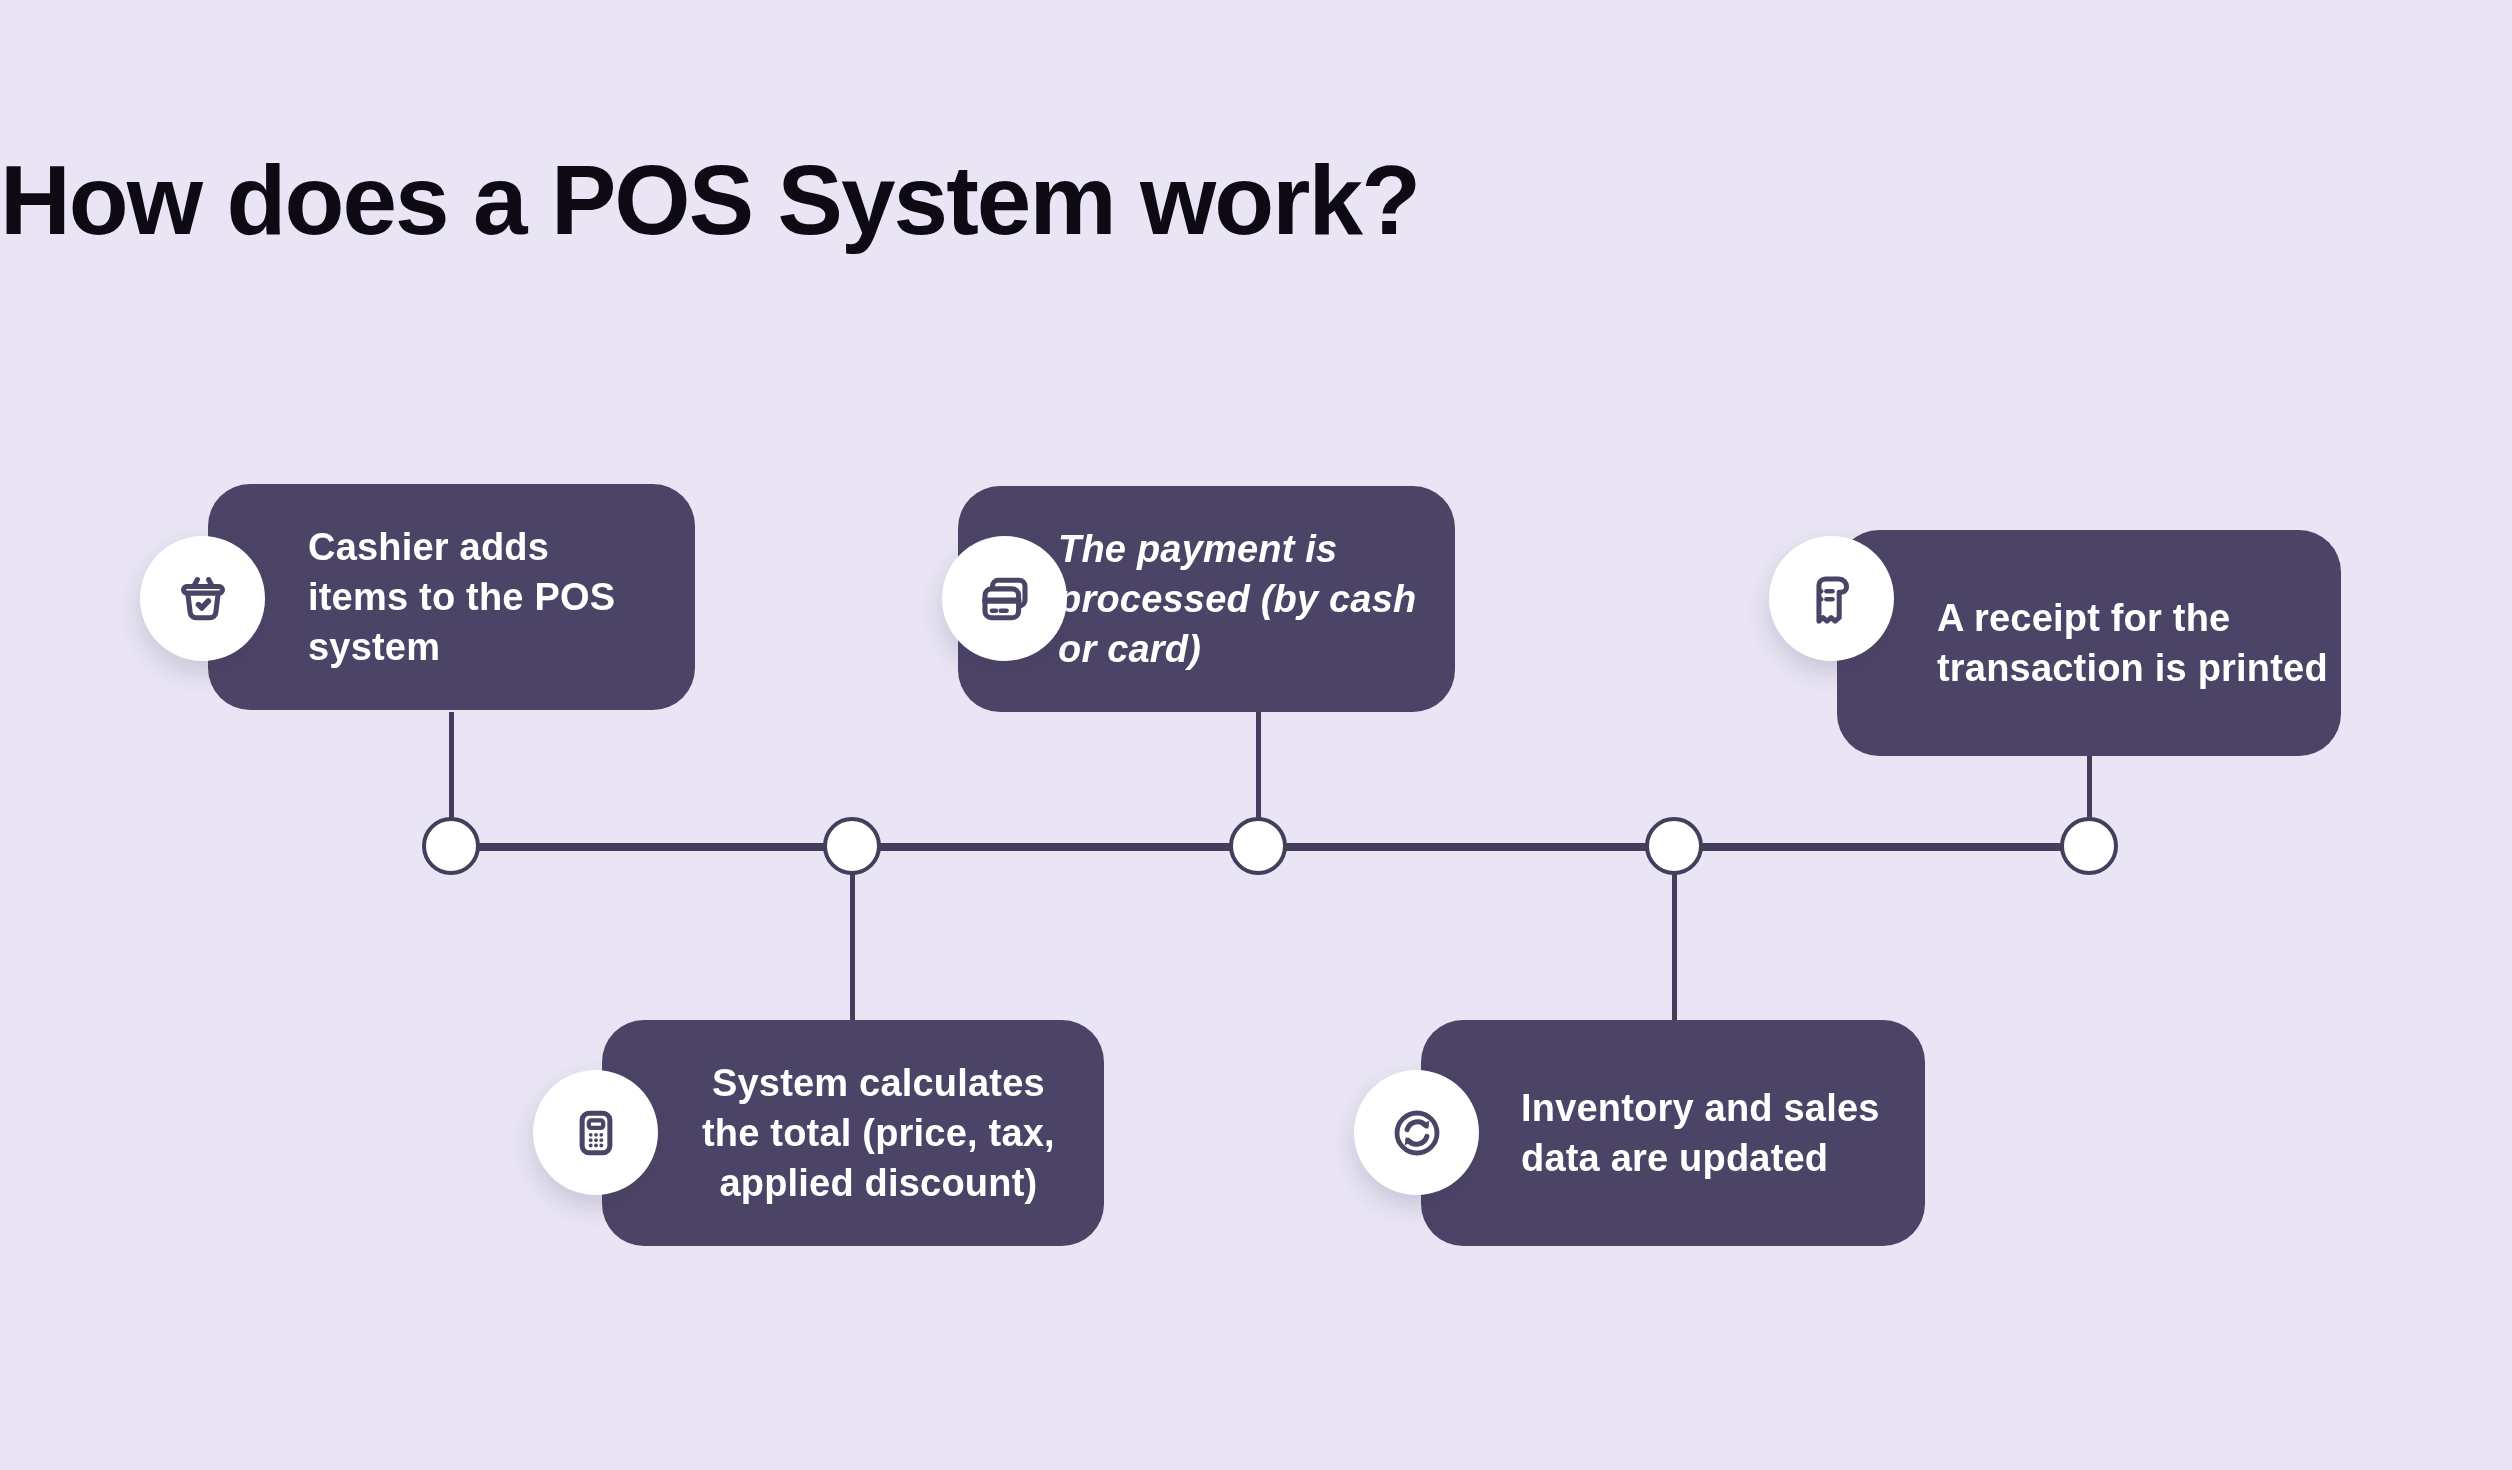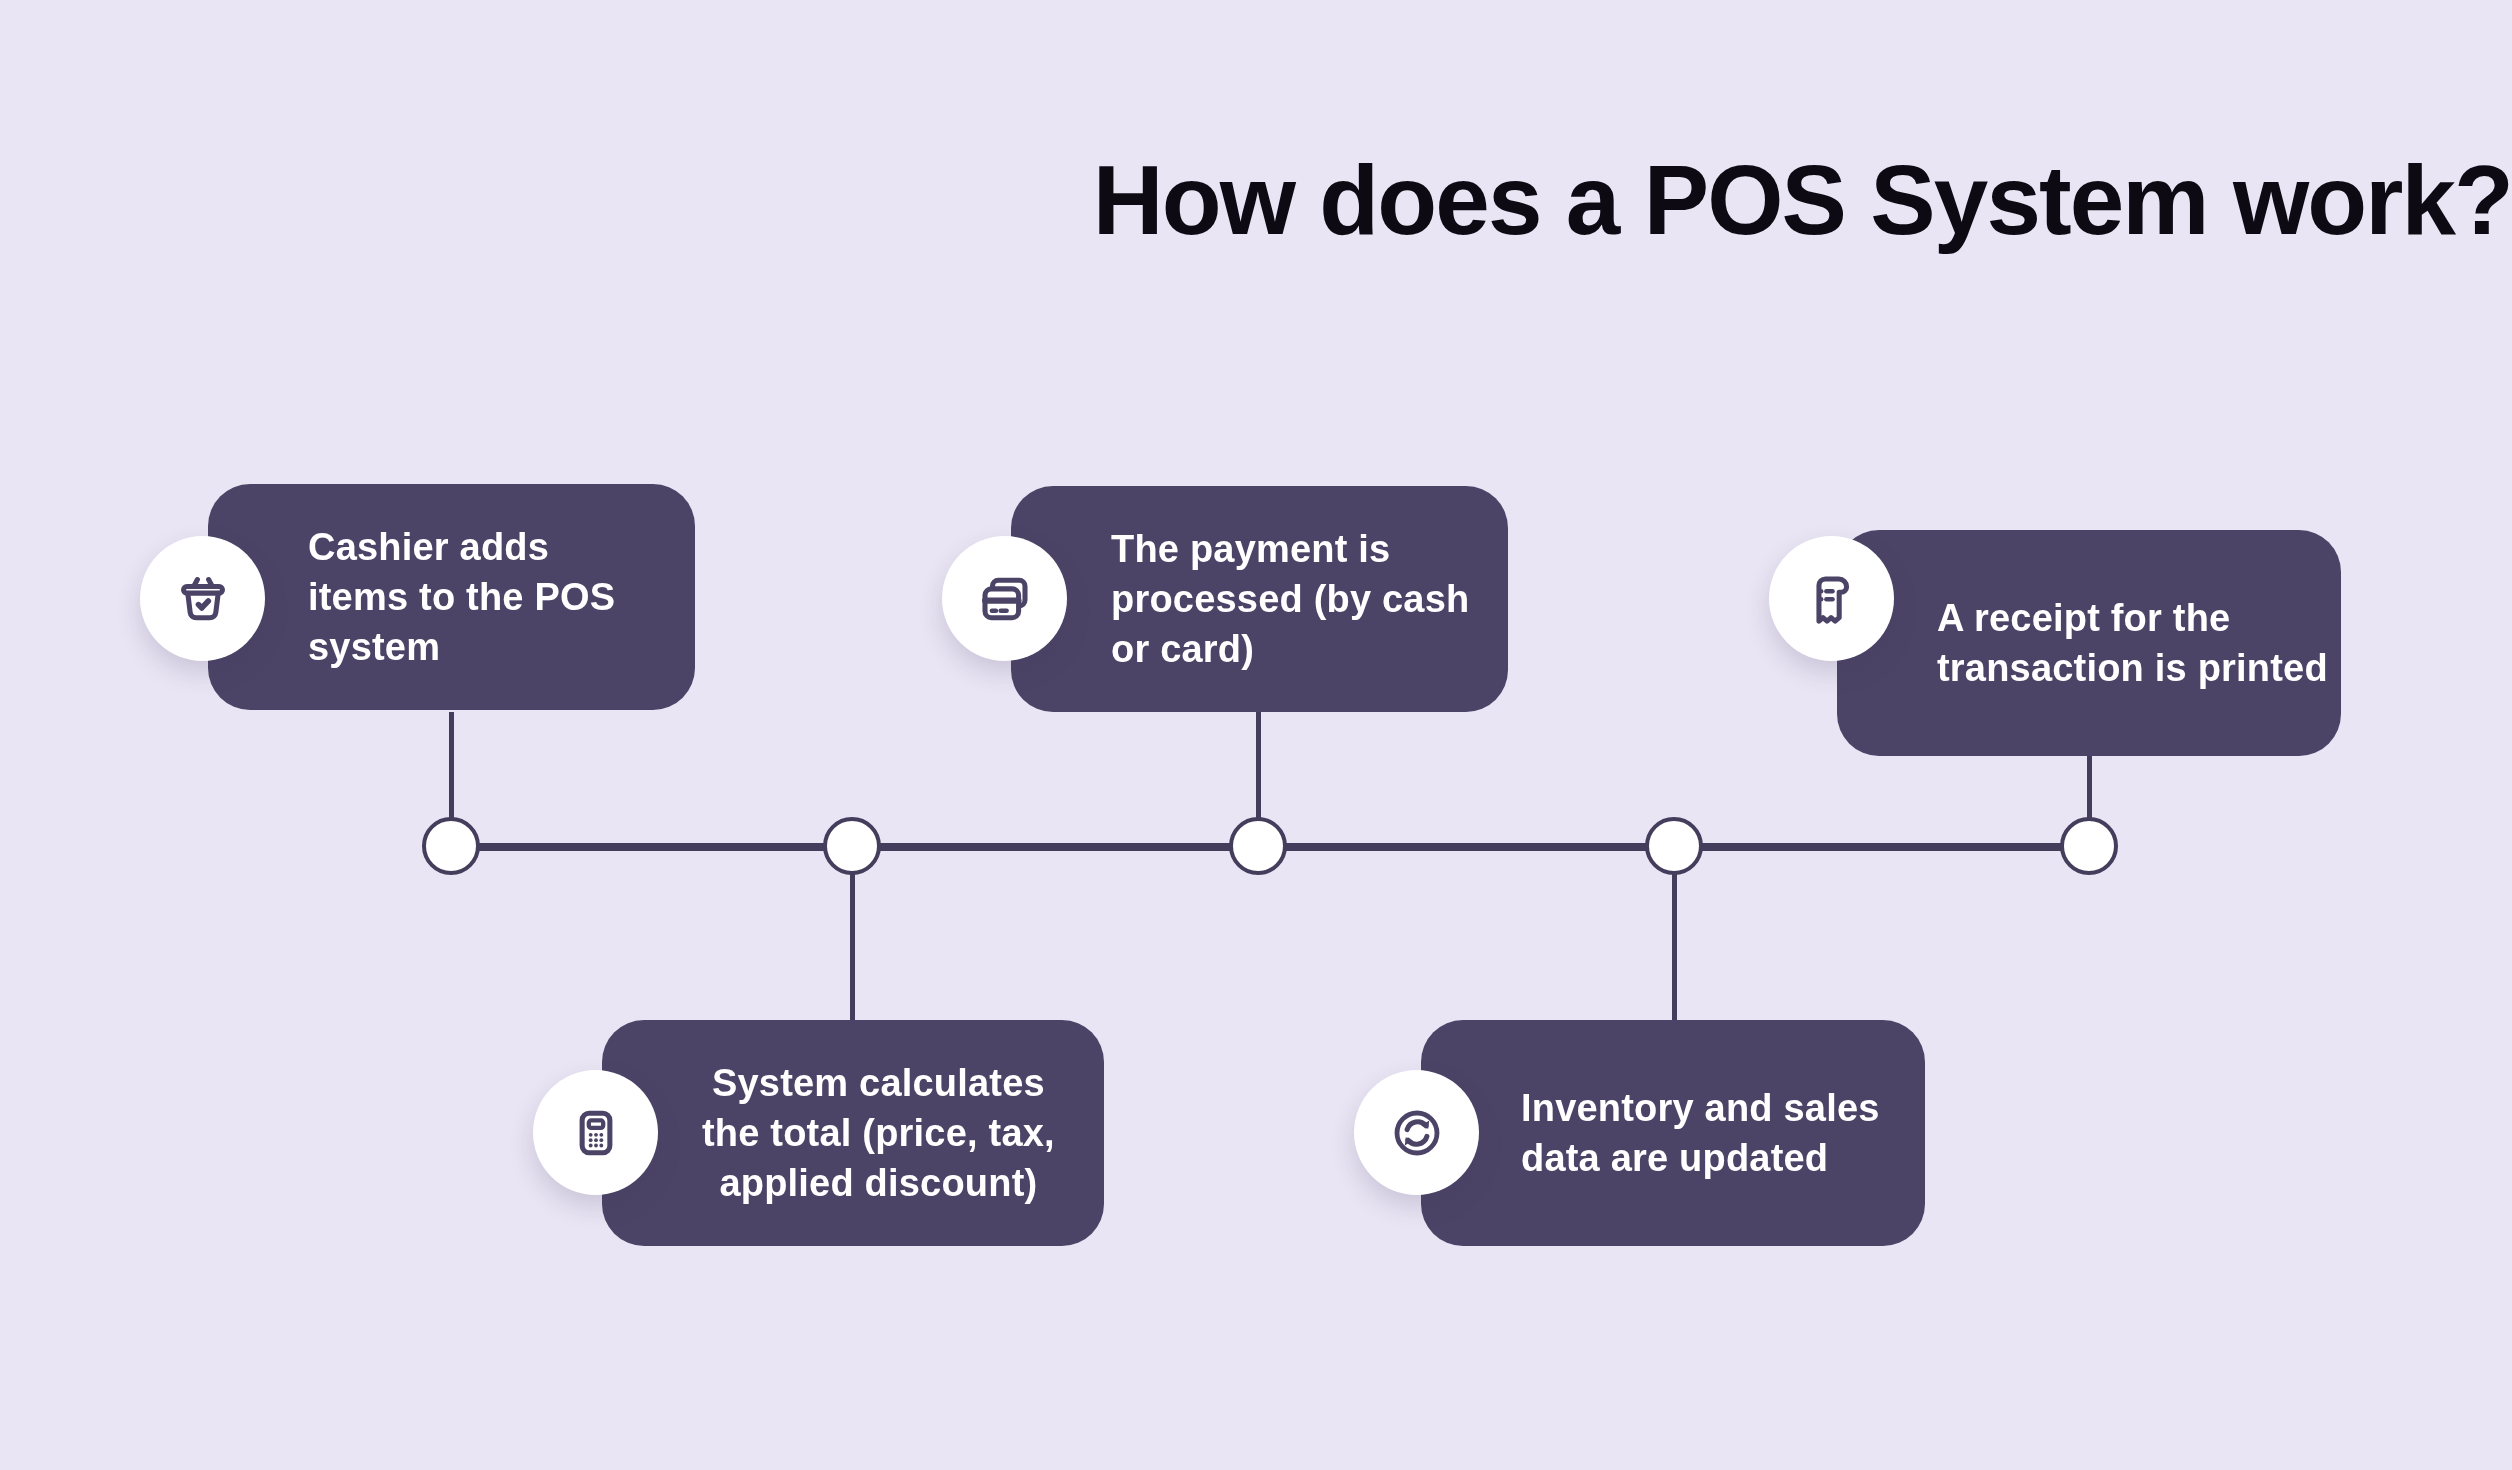--- a/index.html
+++ b/index.html
@@ -8,21 +8,21 @@
     --line:#443d5c;
     --white:#ffffff;
     --title:#0d0a14;
   }
   html,body{margin:0;padding:0;}
   body{background:var(--bg);font-family:"Liberation Sans","DejaVu Sans",sans-serif;}
   .canvas{position:relative;width:2512px;height:1471px;background:var(--bg);overflow:hidden;}
 
   .title{
     position:absolute;left:0;right:0;top:144px;margin:0;
-    text-align:right;font-size:98px;font-weight:700;letter-spacing:-1.9px;
+    text-align:left;font-size:98px;font-weight:700;letter-spacing:-1.9px;
     color:var(--title);
   }
 
   
   .h-line{position:absolute;top:843px;left:451px;width:1638px;height:7.7px;background:var(--line);}
   .v-line{position:absolute;width:4.8px;background:var(--line);}
   .v1{left:449px;top:712px;height:135px;}
   .v2{left:850px;top:847px;height:173px;}
   .v3{left:1256px;top:712px;height:135px;}
   .v4{left:1672px;top:847px;height:173px;}
@@ -38,21 +38,21 @@
   .card{
     position:absolute;height:226px;border-radius:42px;background:var(--card);
     display:flex;align-items:center;box-sizing:border-box;
     padding-left:100px;padding-right:35px;
   }
   .card-text{
     color:var(--white);font-size:38px;line-height:50px;font-weight:600;
     white-space:pre;letter-spacing:0.2px;
   }
   .c1{left:208px;top:484px;width:487px;}
-  .c2{left:1011px;top:486px;width:497px;}
+  .c2{left:958px;top:486px;width:497px;font-style:italic;}
   .c3{left:1837px;top:486px;width:504px;margin-top:44px;}
   .c4{left:602px;top:1020px;width:502px;text-align:center;}
   .c5{left:1421px;top:1020px;width:504px;}
 
   
   .badge{
     position:absolute;width:125px;height:125px;border-radius:50%;background:var(--white);
     display:flex;align-items:center;justify-content:center;
     box-shadow:0 11.6px 25px rgba(64,55,95,0.18);
   }

